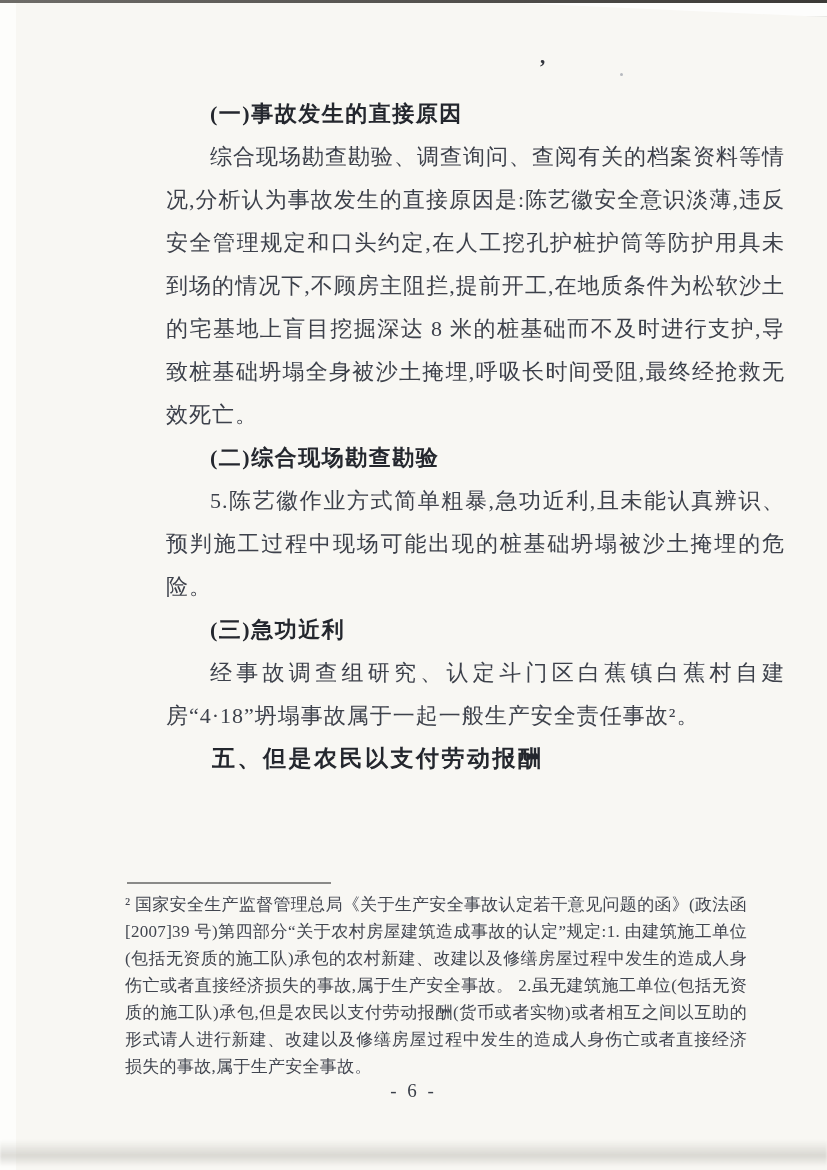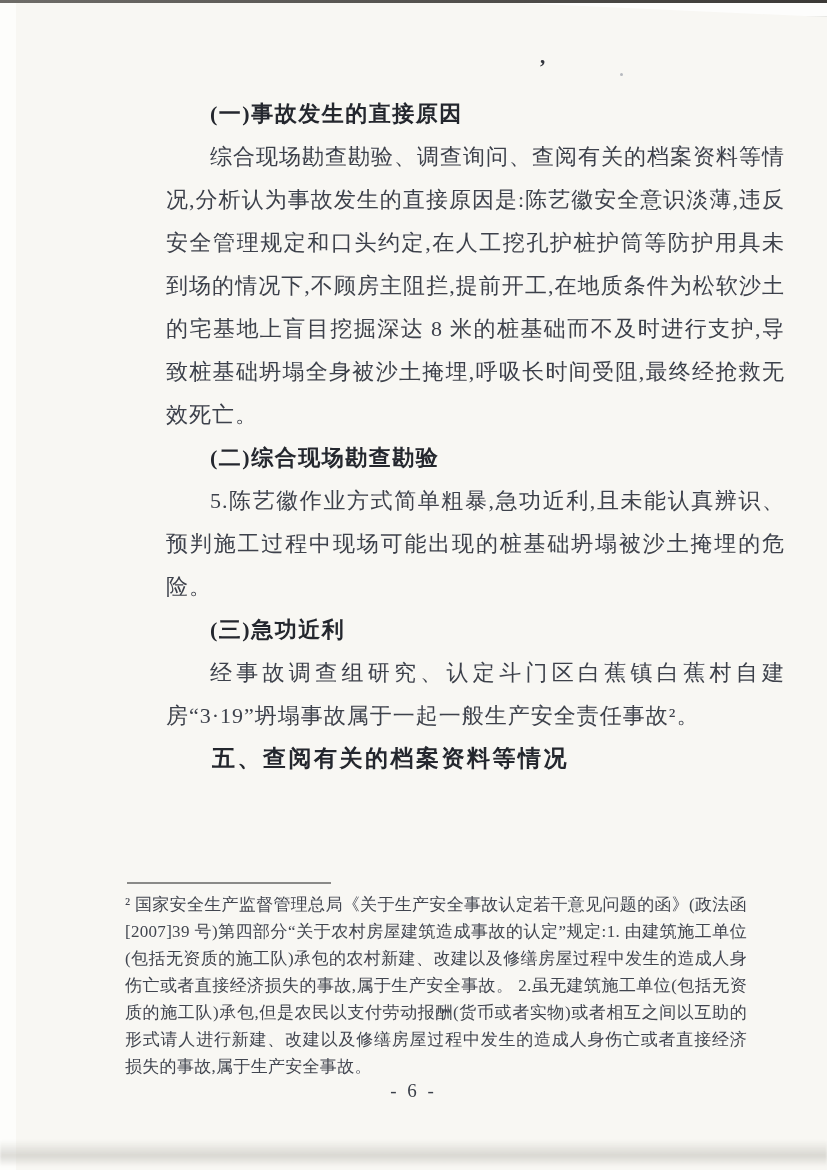--- a/index.html
+++ b/index.html
@@ -132,22 +132,22 @@
 
   <div class="stray-mark">,</div>
   <div class="speck"></div>
 
   <div class="content">
     <p class="heading">(一)事故发生的直接原因</p>
     <p class="para">综合现场勘查勘验、调查询问、查阅有关的档案资料等情况,分析认为事故发生的直接原因是:陈艺徽安全意识淡薄,违反安全管理规定和口头约定,在人工挖孔护桩护筒等防护用具未到场的情况下,不顾房主阻拦,提前开工,在地质条件为松软沙土的宅基地上盲目挖掘深达 8 米的桩基础而不及时进行支护,导致桩基础坍塌全身被沙土掩埋,呼吸长时间受阻,最终经抢救无效死亡。</p>
     <p class="heading">(二)综合现场勘查勘验</p>
     <p class="para">5.陈艺徽作业方式简单粗暴,急功近利,且未能认真辨识、预判施工过程中现场可能出现的桩基础坍塌被沙土掩埋的危险。</p>
     <p class="heading">(三)急功近利</p>
-    <p class="para">经事故调查组研究、认定斗门区白蕉镇白蕉村自建房“3·19”坍塌事故属于一起一般生产安全责任事故²。</p>
-    <p class="heading heading-major">五、查阅有关的档案资料等情况</p>
+    <p class="para">经事故调查组研究、认定斗门区白蕉镇白蕉村自建房“4·18”坍塌事故属于一起一般生产安全责任事故²。</p>
+    <p class="heading heading-major">五、但是农民以支付劳动报酬</p>
   </div>
 
   <div class="footnote-sep"></div>
   <p class="footnote">² 国家安全生产监督管理总局《关于生产安全事故认定若干意见问题的函》(政法函[2007]39 号)第四部分“关于农村房屋建筑造成事故的认定”规定:1. 由建筑施工单位(包括无资质的施工队)承包的农村新建、改建以及修缮房屋过程中发生的造成人身伤亡或者直接经济损失的事故,属于生产安全事故。 2.虽无建筑施工单位(包括无资质的施工队)承包,但是农民以支付劳动报酬(货币或者实物)或者相互之间以互助的形式请人进行新建、改建以及修缮房屋过程中发生的造成人身伤亡或者直接经济损失的事故,属于生产安全事故。</p>
 
   <div class="page-number">- 6 -</div>
 
 </div>
 
 </body></html>

